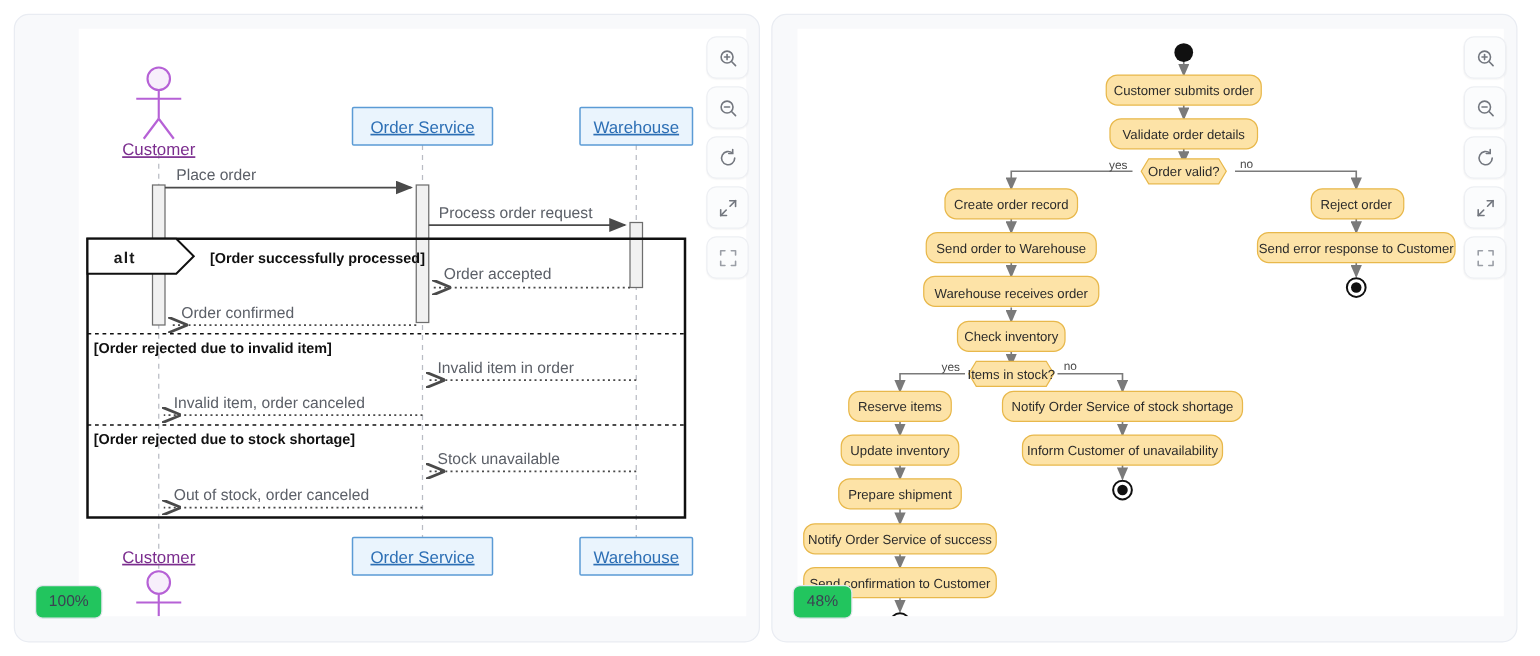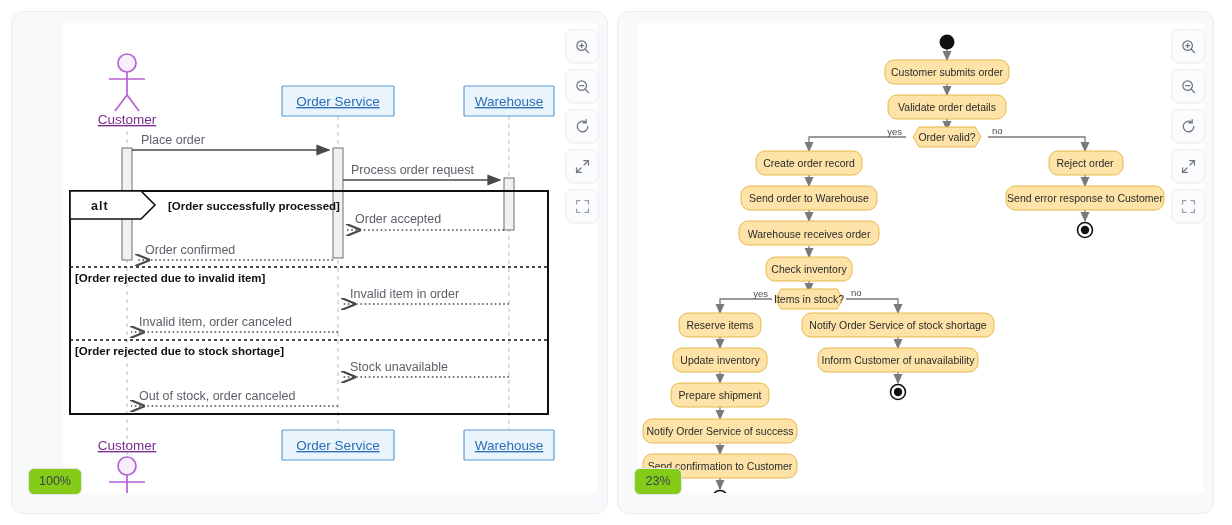--- a/index.html
+++ b/index.html
@@ -59,21 +59,21 @@
     box-shadow: 0 1px 1px rgba(20,25,40,.035);
   }
   .tool-btn svg { display:block; }
 
   
   .zoom-badge {
     position: absolute;
     left: 16px; bottom: 18px;
     min-width: 48px;
     padding: 5px 10px;
-    background: #84cc16;
+    background: #22c55e;
     border: 1px solid #e2e5ec;
     border-radius: 6px;
     font-size: 12.5px;
     color: #3b4252;
     text-align: center;
     line-height: 15px;
     z-index: 40;
   }
 
   
@@ -491,16 +491,16 @@
           <svg width="17" height="17" viewBox="0 0 20 20" fill="none" stroke="#9a9ea6" stroke-width="1.5" stroke-linecap="round" stroke-linejoin="round">
             <polyline points="3,7 3,3 7,3"></polyline>
               <polyline points="13,3 17,3 17,7"></polyline>
             <polyline points="17,13 17,17 13,17"></polyline>
               <polyline points="7,17 3,17 3,13"></polyline>
           </svg>
         </span>
       </div>
     </div>
 
-    <div class="zoom-badge">23%</div>
+    <div class="zoom-badge">48%</div>
   </div>
 
 </div>
 
 </body></html>

